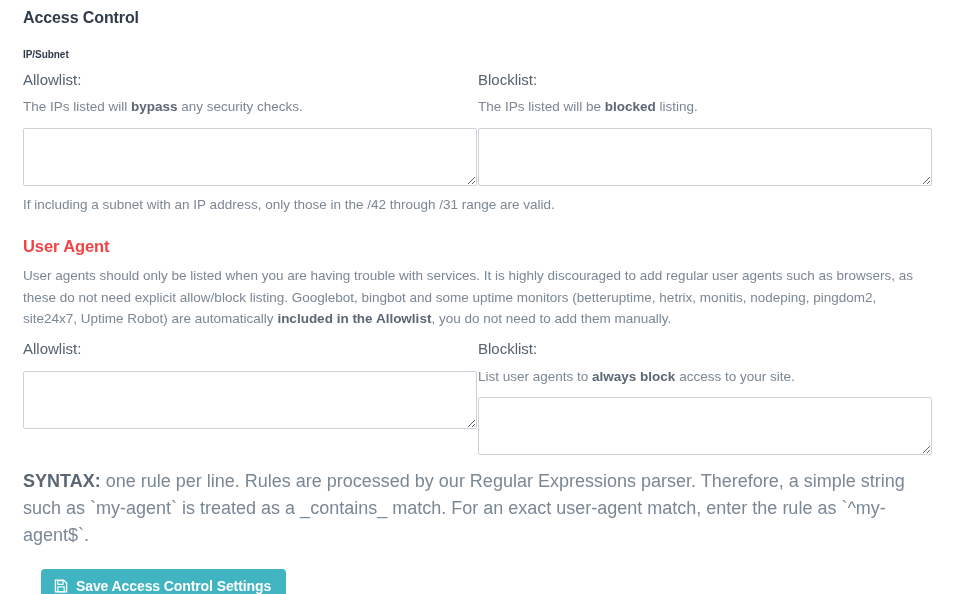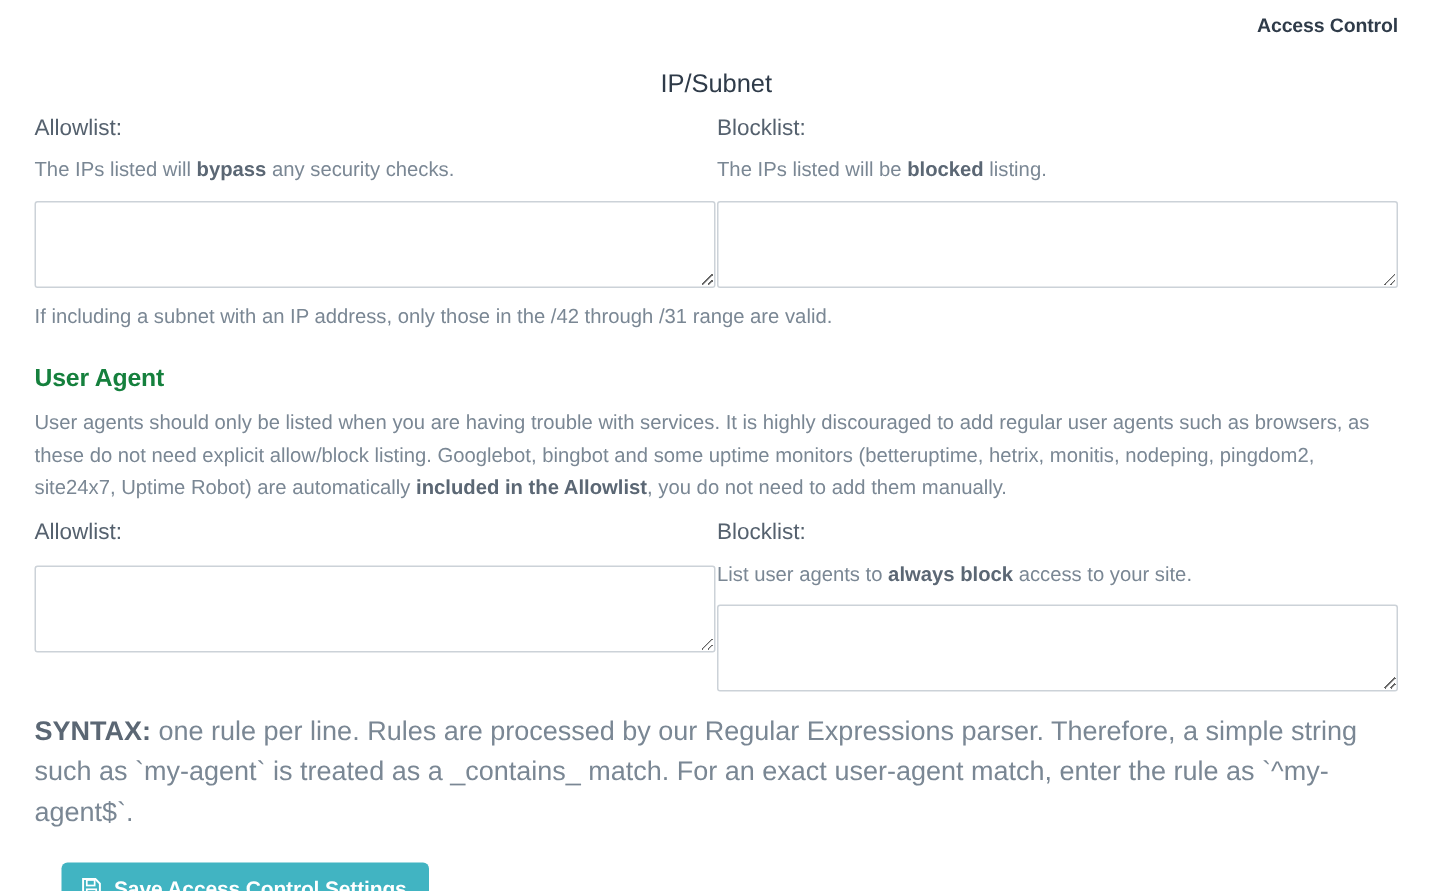--- a/index.html
+++ b/index.html
@@ -16,42 +16,40 @@
     overflow: hidden;
   }
   .page {
     position: relative;
     width: 955px;
     height: 594px;
     box-sizing: border-box;
     padding: 0 23px;
   }
   .page-title {
-    font-size: 13px;
+    font-size: 16px;
     font-weight: bold;
     color: #2f3b49;
     margin: 0;
     padding-top: 9px;
     letter-spacing: -0.1px;
-    text-align: right;
   }
   .section-heading {
     font-size: 16.5px;
     font-weight: bold;
-    color: #15803d;
+    color: #ef4444;
     margin: 0;
     letter-spacing: -0.1px;
   }
   .subsection-heading {
-    font-size: 17px;
-    font-weight: normal;
+    font-size: 10px;
+    font-weight: bold;
     color: #2f3b49;
     margin: 0;
     letter-spacing: -0.05px;
-    text-align: center;
   }
   .ip-heading-wrap { margin-top: 22px; }
   .ua-heading-wrap { margin-top: 23px; }
 
   .cols {
     display: flex;
     gap: 1px;
     margin-top: 10px;
   }
   .col {

